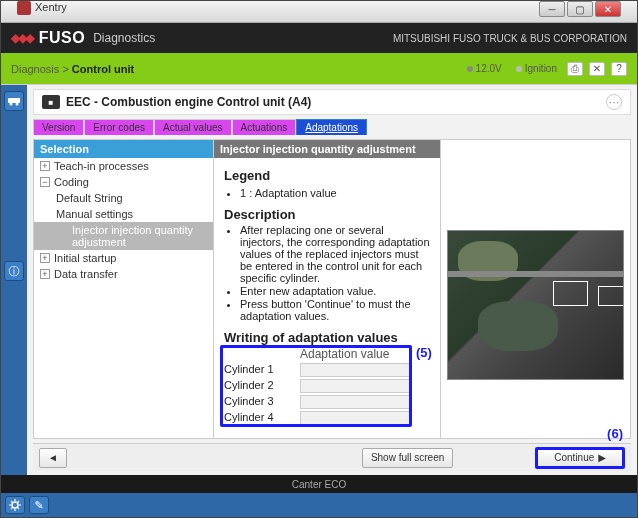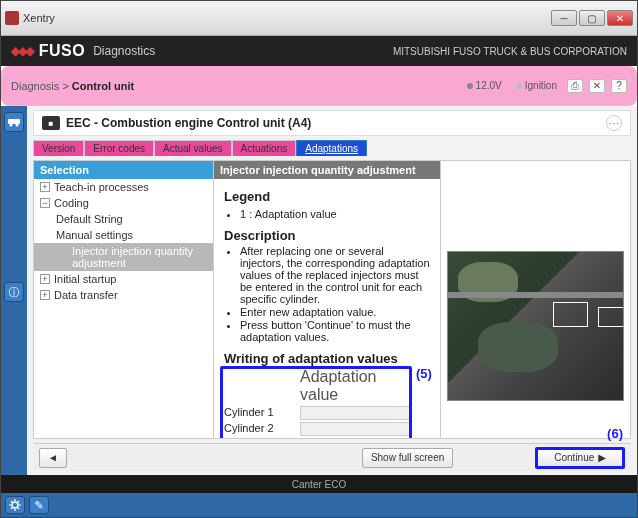--- a/index.html
+++ b/index.html
@@ -1,50 +1,50 @@
 <!DOCTYPE html>
 <html><head>
 <meta charset="utf-8">
 <style>
   * { box-sizing: border-box; }
   body { margin: 0; background: #666; font-family: Arial, sans-serif; font-size: 11px; color: #222; }
   .window { width: 638px; height: 518px; margin: 0 auto; background: #fff; border: 1px solid #444; display: flex; flex-direction: column; }
-  .titlebar { height: 35px; background: linear-gradient(#f4f4f4,#d8d8d8); display: flex; align-items: center; padding: 0 4px; border-bottom: 1px solid #aaa; }
+  .titlebar { height: 22px; background: linear-gradient(#f4f4f4,#d8d8d8); display: flex; padding: 0 16px; border-bottom: 1px solid #aaa; }
   .titlebar .ticon { width: 14px; height: 14px; background: #aa3333; margin-right: 4px; border-radius: 2px; }
   .titlebar .ttext { flex: 1; font-size: 11px; color: #333; }
   .winbtns { display: flex; gap: 2px; }
   .winbtn { width: 26px; height: 16px; background: linear-gradient(#eee,#ccc); border: 1px solid #888; border-radius: 2px; display:flex; align-items:center; justify-content:center; font-size:10px; color:#333;}
   .winbtn.close { background: linear-gradient(#f08080,#cc3333); color:#fff; }
 
   .brandbar { height: 30px; background: #222; color: #fff; display: flex; align-items: center; padding: 0 10px; }
   .brandbar .brand { font-size: 16px; font-weight: bold; letter-spacing: 0.5px; display:flex; align-items:center; gap:6px;}
   .brandbar .brand .diamonds { color: #d7363e; font-size: 12px; letter-spacing: -2px;}
   .brandbar .sub { font-size: 12px; color: #ccc; margin-left: 8px;}
   .brandbar .spacer { flex: 1; }
   .brandbar .corp { font-size: 10px; color: #ccc; }
 
-  .topstrip { height: 40px; background: #f9a8d4; border-bottom: 1px solid #ccc; display:flex; align-items:center; padding: 0 10px; gap:6px;border-radius:8px;}
+  .topstrip { height: 32px; background: #84cc16; border-bottom: 1px solid #ccc; display:flex; align-items:center; padding: 0 10px; gap:6px;}
   .breadcrumb { flex:1; font-size: 11px; color:#555;}
   .breadcrumb b { color:#222;}
   .statusicon { display:flex; align-items:center; gap:3px; font-size:10px; color:#555; padding:0 4px;}
   .statusicon .dot { width:6px; height:6px; border-radius:50%; background:#888; }
   .tico { width:16px; height:14px; border:1px solid #bbb; border-radius:2px; display:flex; align-items:center; justify-content:center; font-size:10px; color:#555; background:#fafafa;}
 
   .body { flex: 1; display: flex; background: #f2f2f2; overflow: hidden; }
   .leftrail { width: 26px; background: #2e68a6; display:flex; flex-direction:column; align-items:center; padding-top:6px; gap:150px; }
   .railbtn { width:20px; height:20px; background:#3c7fc7; border:1px solid #1d4c7f; border-radius:3px; color:#fff; display:flex; align-items:center; justify-content:center; font-size:11px;}
 
   .main { flex:1; display:flex; flex-direction:column; padding: 4px 6px; gap:4px; overflow:hidden;}
   .pageheader { background:#fff; border:1px solid #ddd; padding:4px 8px; display:flex; align-items:center;}
   .pageheader .icon { width:18px; height:14px; background:#333; border-radius:2px; margin-right:6px; display:flex; align-items:center; justify-content:center; color:#fff; font-size:8px;}
   .pageheader .txt { flex:1; font-weight:bold; font-size:12px;}
   .pageheader .dot2 { width:16px; height:16px; border:1px solid #ccc; border-radius:50%; display:flex; align-items:center; justify-content:center; color:#888;}
 
   .tabrow { display:flex; gap:0; }
-  .tab { padding: 2px 8px; font-size:10px; color:#333; background:#ec4899; border:1px solid #ccc; border-bottom:none; }
+  .tab { padding: 2px 8px; font-size:10px; color:#333; background:#d946ef; border:1px solid #ccc; border-bottom:none; }
   .tab.active { background:#1d4ed8; color:#fff; border-color:#2d86b9;text-decoration:underline;}
 
   .panels { flex:1; display:flex; gap:0; overflow:hidden; border:1px solid #ccc;}
   .leftpanel { width: 180px; background:#fff; border-right:1px solid #ccc; display:flex; flex-direction:column;}
   .panelhead { background:#3a9ed8; color:#fff; font-size:11px; font-weight:bold; padding:3px 6px;}
   .tree { font-size:11px; color:#333; }
   .treeitem { padding:2px 4px; display:flex; align-items:flex-start; gap:4px;}
   .treeitem .pm { width:10px; height:10px; border:1px solid #999; display:flex; align-items:center; justify-content:center; font-size:9px; line-height:1; color:#555; flex-shrink:0; margin-top:1px;}
   .treeitem.level1 { padding-left: 6px;}
   .treeitem.level2 { padding-left: 22px; align-items: center;}
@@ -53,21 +53,21 @@
 
   .midpanel { flex:1; background:#fff; display:flex; flex-direction:column; position:relative;}
   .midhead { background:#777; color:#fff; font-size:11px; font-weight:bold; padding:3px 6px;}
   .midcontent { flex:1; padding: 6px 10px; overflow:auto; font-size:11px; position:relative;}
   .midcontent h3 { font-size: 13px; font-weight:bold; margin:4px 0;}
   .midcontent h4 { font-size: 13px; font-weight:bold; margin:8px 0 2px;}
   .midcontent ul { margin:2px 0 6px 16px; padding:0; }
   .midcontent li { margin:1px 0; }
 
   .adaptable { display:grid; grid-template-columns: 70px 110px; gap:2px 6px; font-size:11px;}
-  .adaptable .hdr { font-size:16px; color:#555;}
+  .adaptable .hdr { font-size:12px; color:#555;}
   .adaptable input { width:100%; height:14px; background:#f0f0f0; border:1px solid #ccc; font-size:10px; padding:0 2px;}
 
   .bluebox { border:3px solid #1a1aff; position:absolute; border-radius:2px; pointer-events:none;}
   .annot { color:#1a1aff; font-weight:bold; font-size:13px; position:absolute; pointer-events:none;}
 
   .rightpanel { width: 190px; background:#fff; border-left:1px solid #ccc; display:flex; flex-direction:column;}
   .imgplaceholder { margin: 90px 6px 0; height: 150px; background: linear-gradient(135deg,#3a4a3a 0%,#2b3b2b 40%,#555 41%,#444 60%,#2a2a2a 100%); border:1px solid #888; position:relative; overflow:hidden;}
   .imgplaceholder .hl { position:absolute; border:1px solid #fff; }
   .imgplaceholder .hl.a { top:50px; left:105px; width:35px; height:25px;}
   .imgplaceholder .hl.b { top:55px; left:150px; width:28px; height:20px;}

